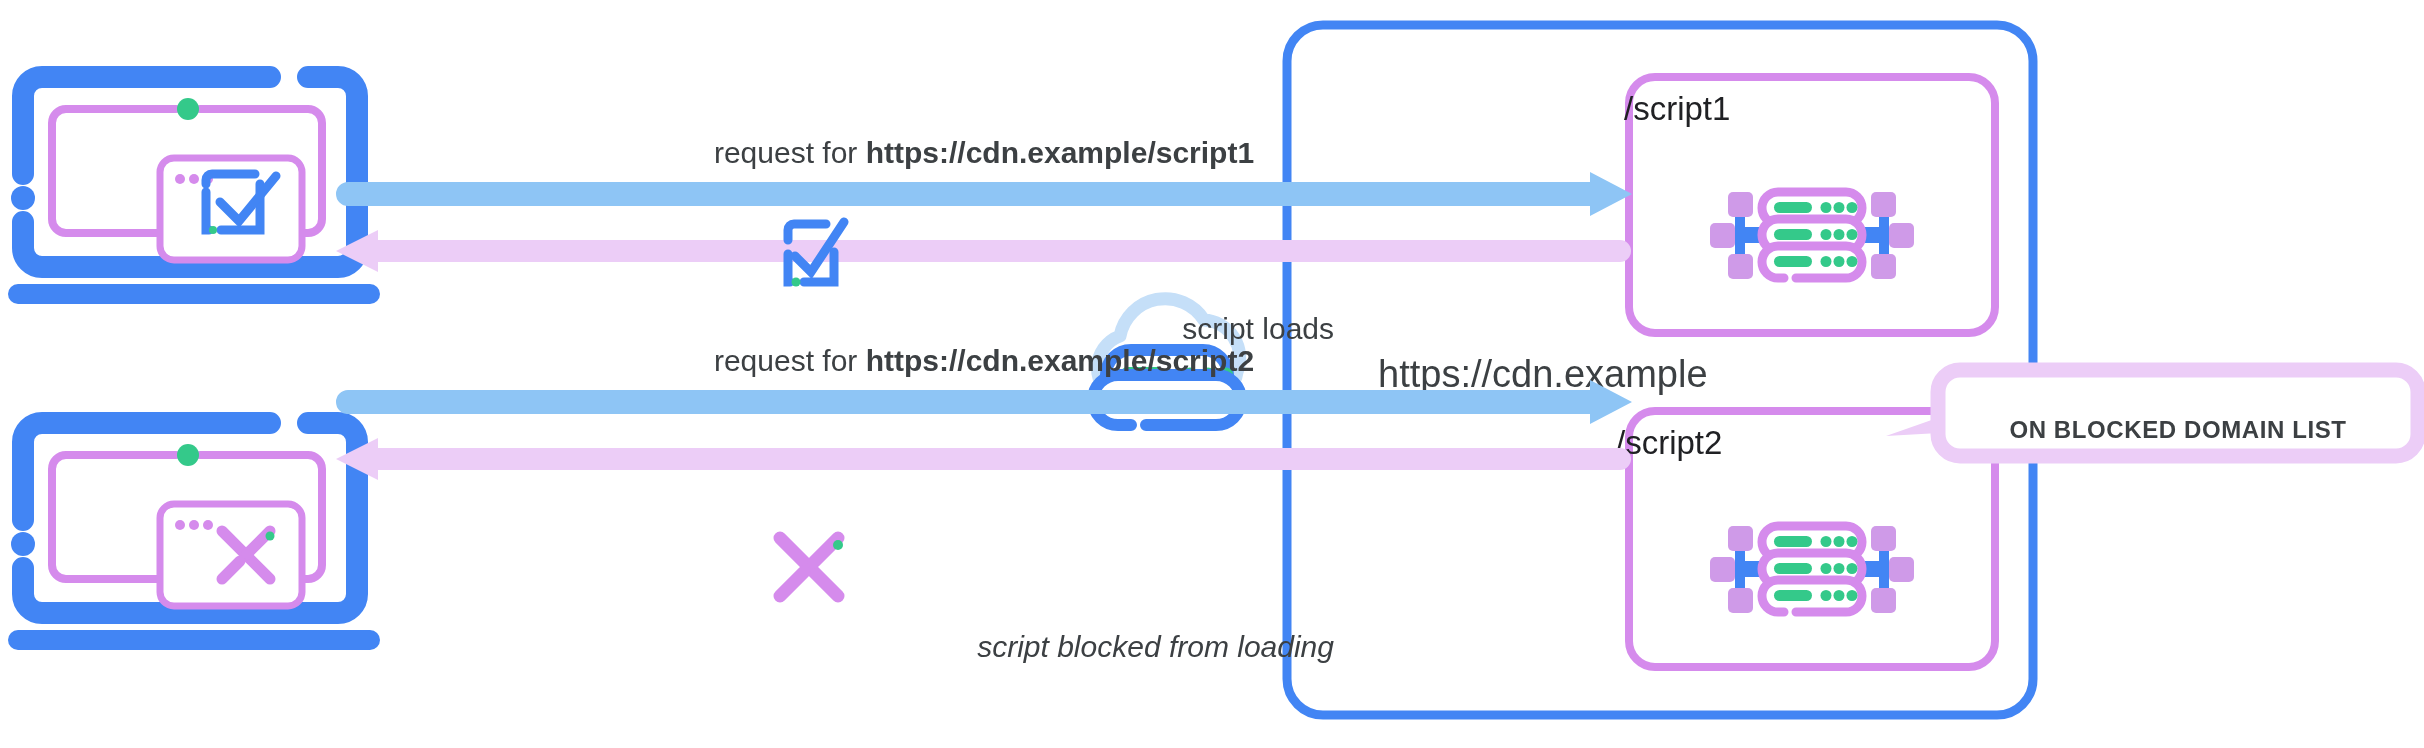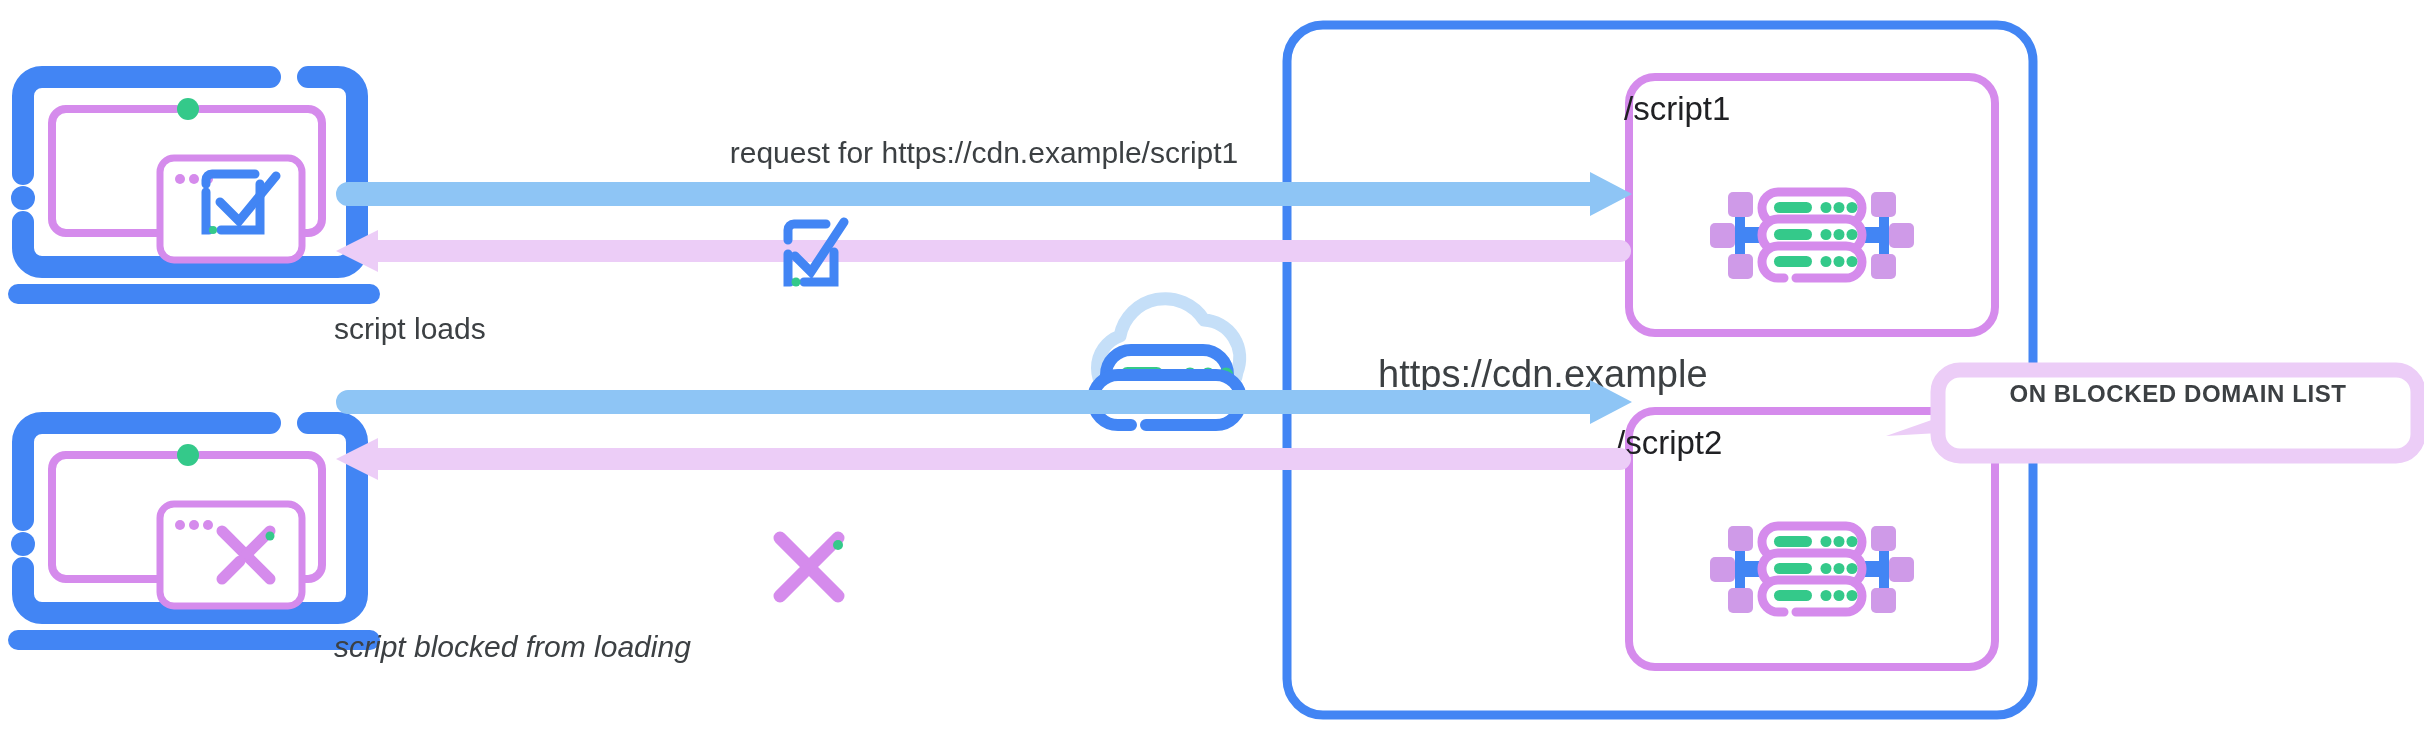--- a/index.html
+++ b/index.html
@@ -9,23 +9,23 @@
     color:#3c4043;
   }
   .stage{position:absolute;left:0;top:0;width:2424px;height:748px;}
   .abs{position:absolute;}
 
   
   .req-label{
     font-size:30px;line-height:1;color:#3c4043;white-space:nowrap;
     text-align:center;
   }
-  .req-label .bold{font-weight:normal;}
+  .req-label .bold{font-weight:bold;}
   .caption{
-    font-size:30px;line-height:1;color:#3c4043;white-space:nowrap;text-align:left;
+    font-size:30px;line-height:1;color:#3c4043;white-space:nowrap;text-align:right;
   }
   .cdn-label{
     font-size:38px;line-height:1;color:#3c4043;white-space:nowrap;margin-left:48px;
   }
   .script-label{
     font-size:33px;line-height:1;color:#202124;white-space:nowrap;text-align:left;
   }
   .callout-text{
     font-size:24px;line-height:1;color:#3c4043;letter-spacing:.6px;
     white-space:nowrap;font-weight:bold;
@@ -148,21 +148,21 @@
       <circle cx="139" cy="91.5" r="5.5" fill="#34c98a"></circle>
       <circle cx="152" cy="91.5" r="5.5" fill="#34c98a"></circle>
     </g>
   </svg>
 
   <svg class="abs svgbox" style="left:1880px;top:352px;" width="544" height="126" viewBox="0 0 544 126">
 
     <path d="M120 44 L6 84 L112 78 Z" fill="#eccdf7"></path>
     <rect x="58" y="18" width="480" height="86" rx="22" ry="22" fill="#ffffff" stroke="#eccdf7" stroke-width="15"></rect>
   </svg>
-  <div class="abs callout-text" style="left:1938px;top:382px;width:480px;text-align:center;">ON BLOCKED DOMAIN LIST</div>
+  <div class="abs callout-text" style="left:1938px;top:418px;width:480px;text-align:center;">ON BLOCKED DOMAIN LIST</div>
 
   <svg class="abs svgbox" style="left:8px;top:62px;" width="372" height="260" viewBox="0 0 372 260">
 
     <g fill="none" stroke="#4285f4" stroke-width="22" stroke-linecap="round">
       <path d="M262 15 H34 A19 19 0 0 0 15 34 V112"></path>
       <path d="M300 15 H330 A19 19 0 0 1 349 34 V186 A19 19 0 0 1 330 205 H34 A19 19 0 0 1 15 186 V160"></path>
     </g>
     <circle cx="15" cy="136" r="12" fill="#4285f4"></circle>
 
     <rect x="0" y="222" width="372" height="20" rx="10" ry="10" fill="#4285f4"></rect>
@@ -237,20 +237,23 @@
     <circle cx="262" cy="128" r="4.5" fill="#34c98a"></circle>
   </svg>
 
   <svg class="abs svgbox" style="left:334px;top:380px;" width="1300" height="44" viewBox="0 0 1300 44">
     <path d="M14 10 H1256 V0 L1298 22 L1256 44 V34 H14 A10 10 0 0 1 14 10 Z" fill="#8ec5f5"></path>
   </svg>
   <svg class="abs svgbox" style="left:334px;top:438px;" width="1300" height="42" viewBox="0 0 1300 42">
     <path d="M1286 10 H44 V0 L2 21 L44 42 V32 H1286 A10 10 0 0 0 1286 10 Z" fill="#eccdf7"></path>
   </svg>
 
+  <div class="abs req-label" style="left:334px;top:346px;width:1300px;">
+    <span>request for </span><span class="bold">https://cdn.example/script2</span>
+  </div>
 
   <svg class="abs svgbox" style="left:766px;top:524px;" width="86" height="86" viewBox="0 0 86 86">
     <g fill="none" stroke="#d58bec" stroke-width="13" stroke-linecap="round">
       <path d="M14 14 L72 72"></path>
       <path d="M72 14 L48 38"></path>
       <path d="M38 48 L14 72"></path>
     </g>
     <circle cx="72" cy="21" r="5" fill="#34c98a"></circle>
   </svg>
   <div class="abs caption" style="left:334px;top:632px;width:1000px;font-style:italic;">script blocked from loading</div>

